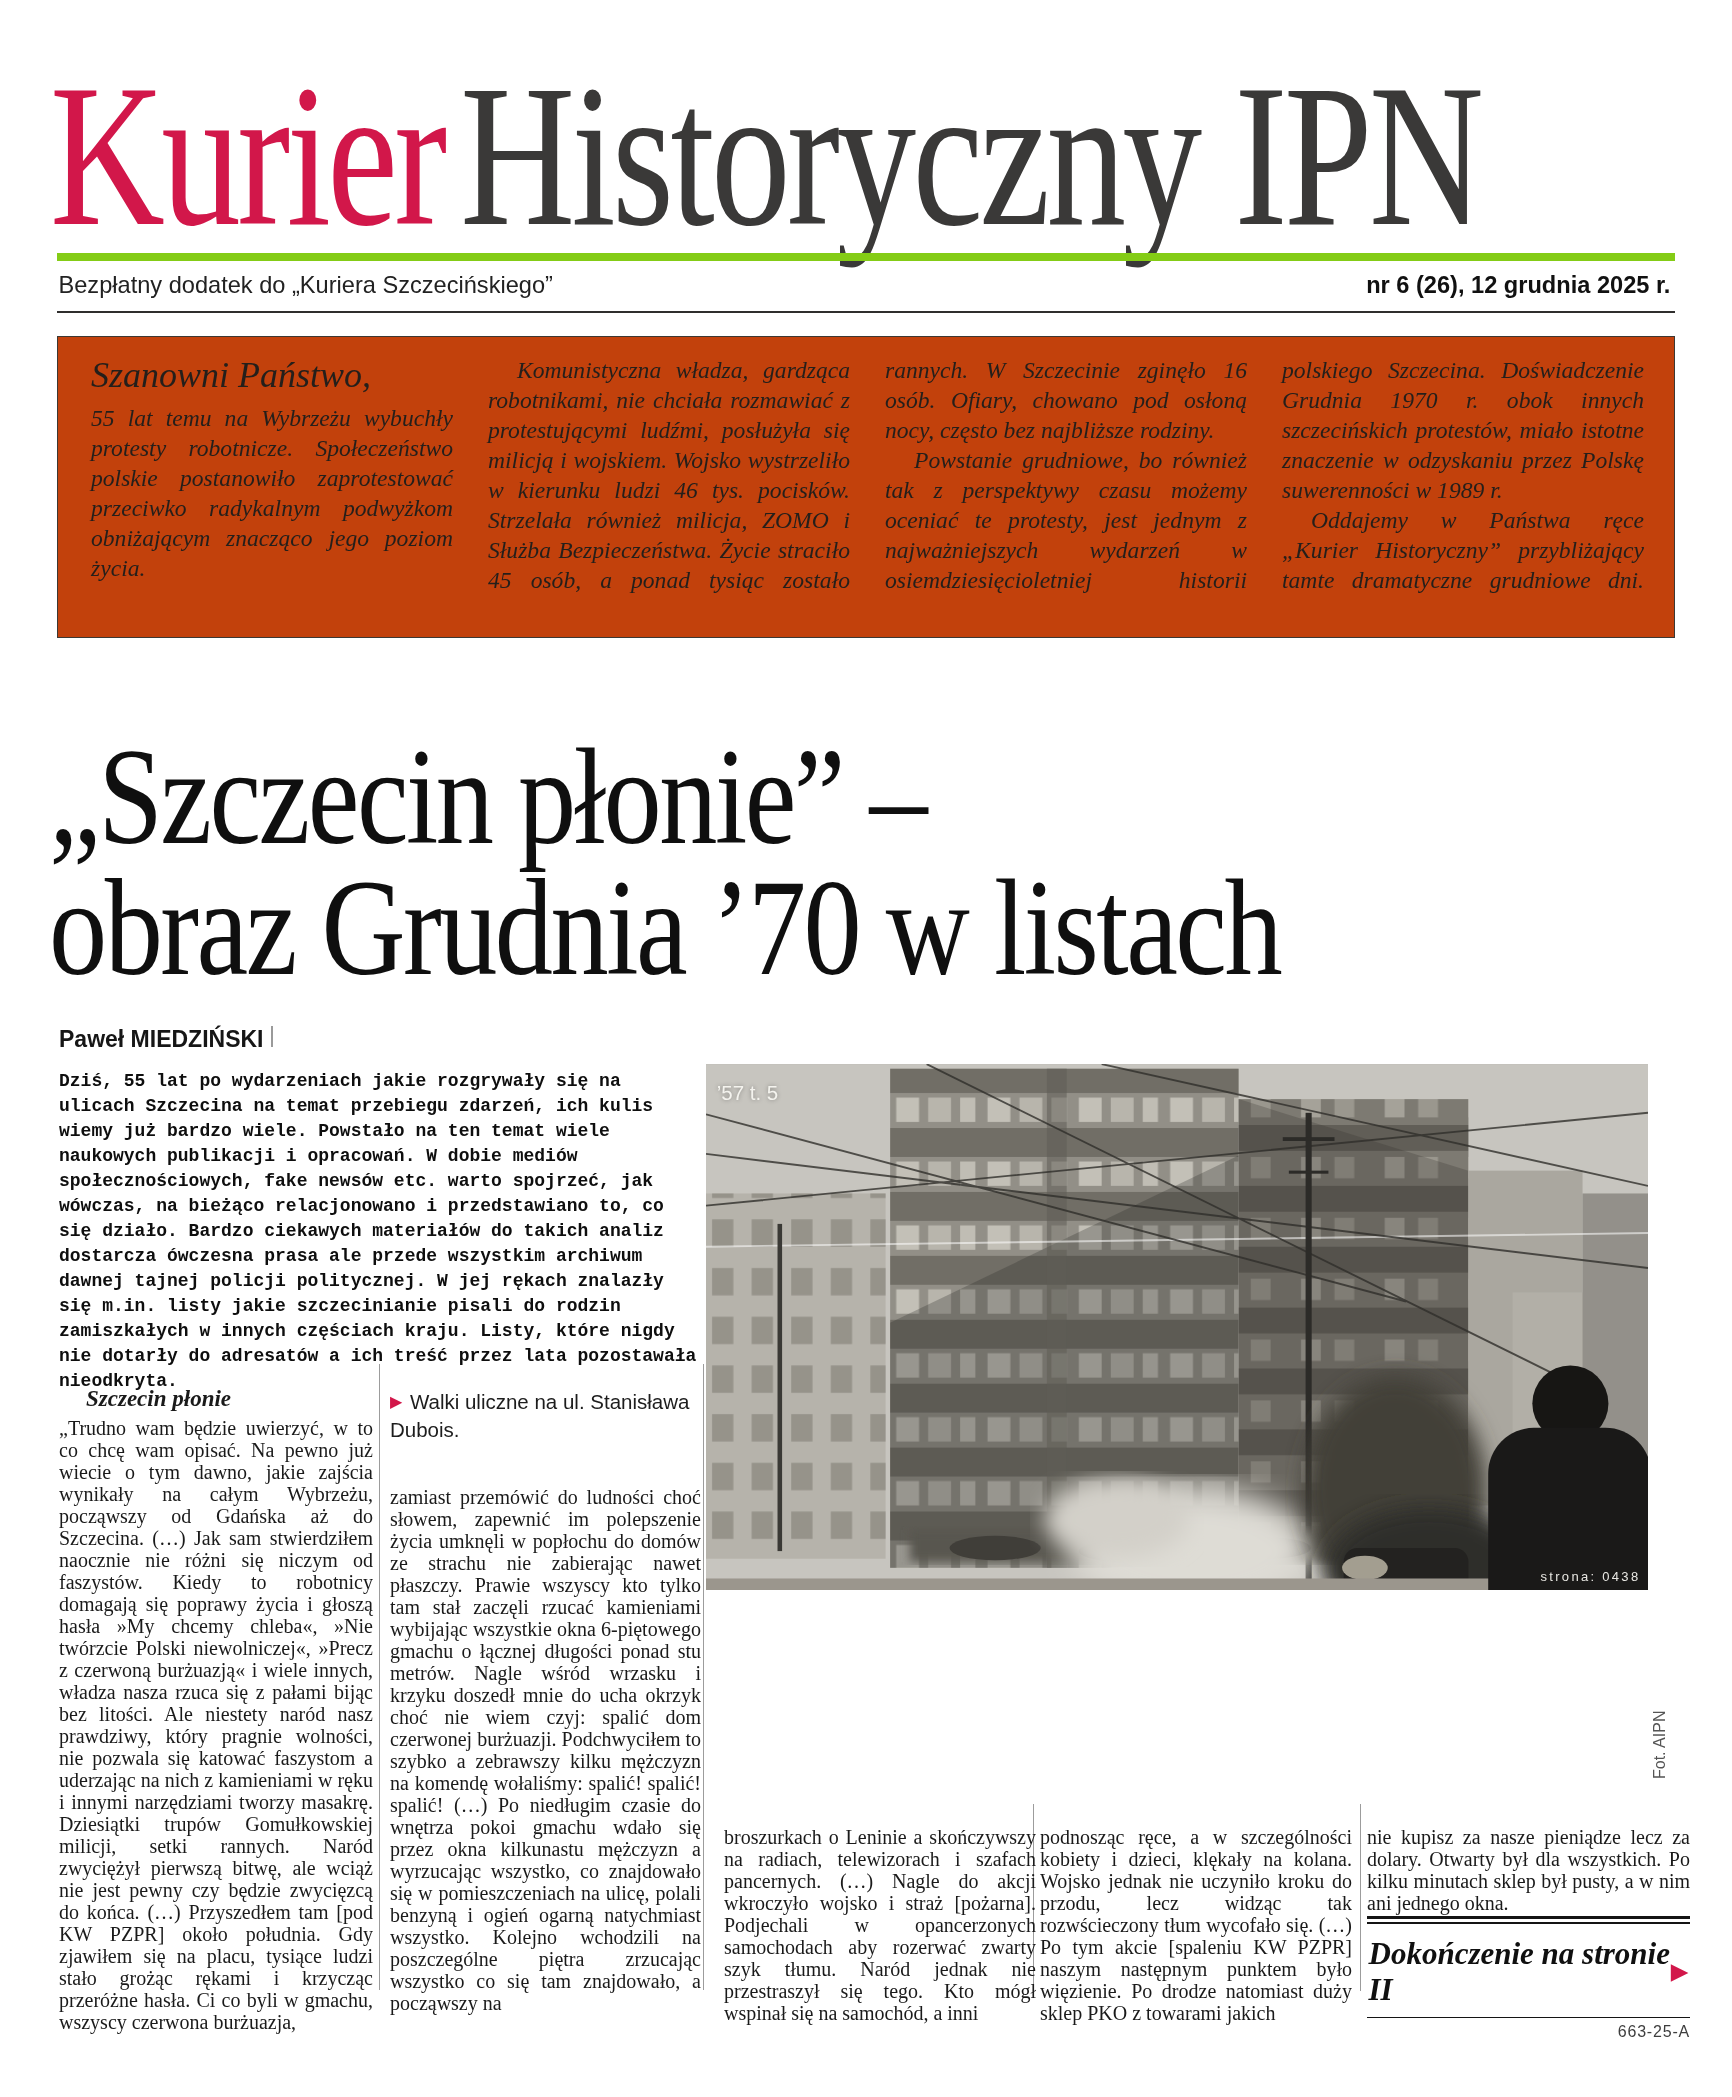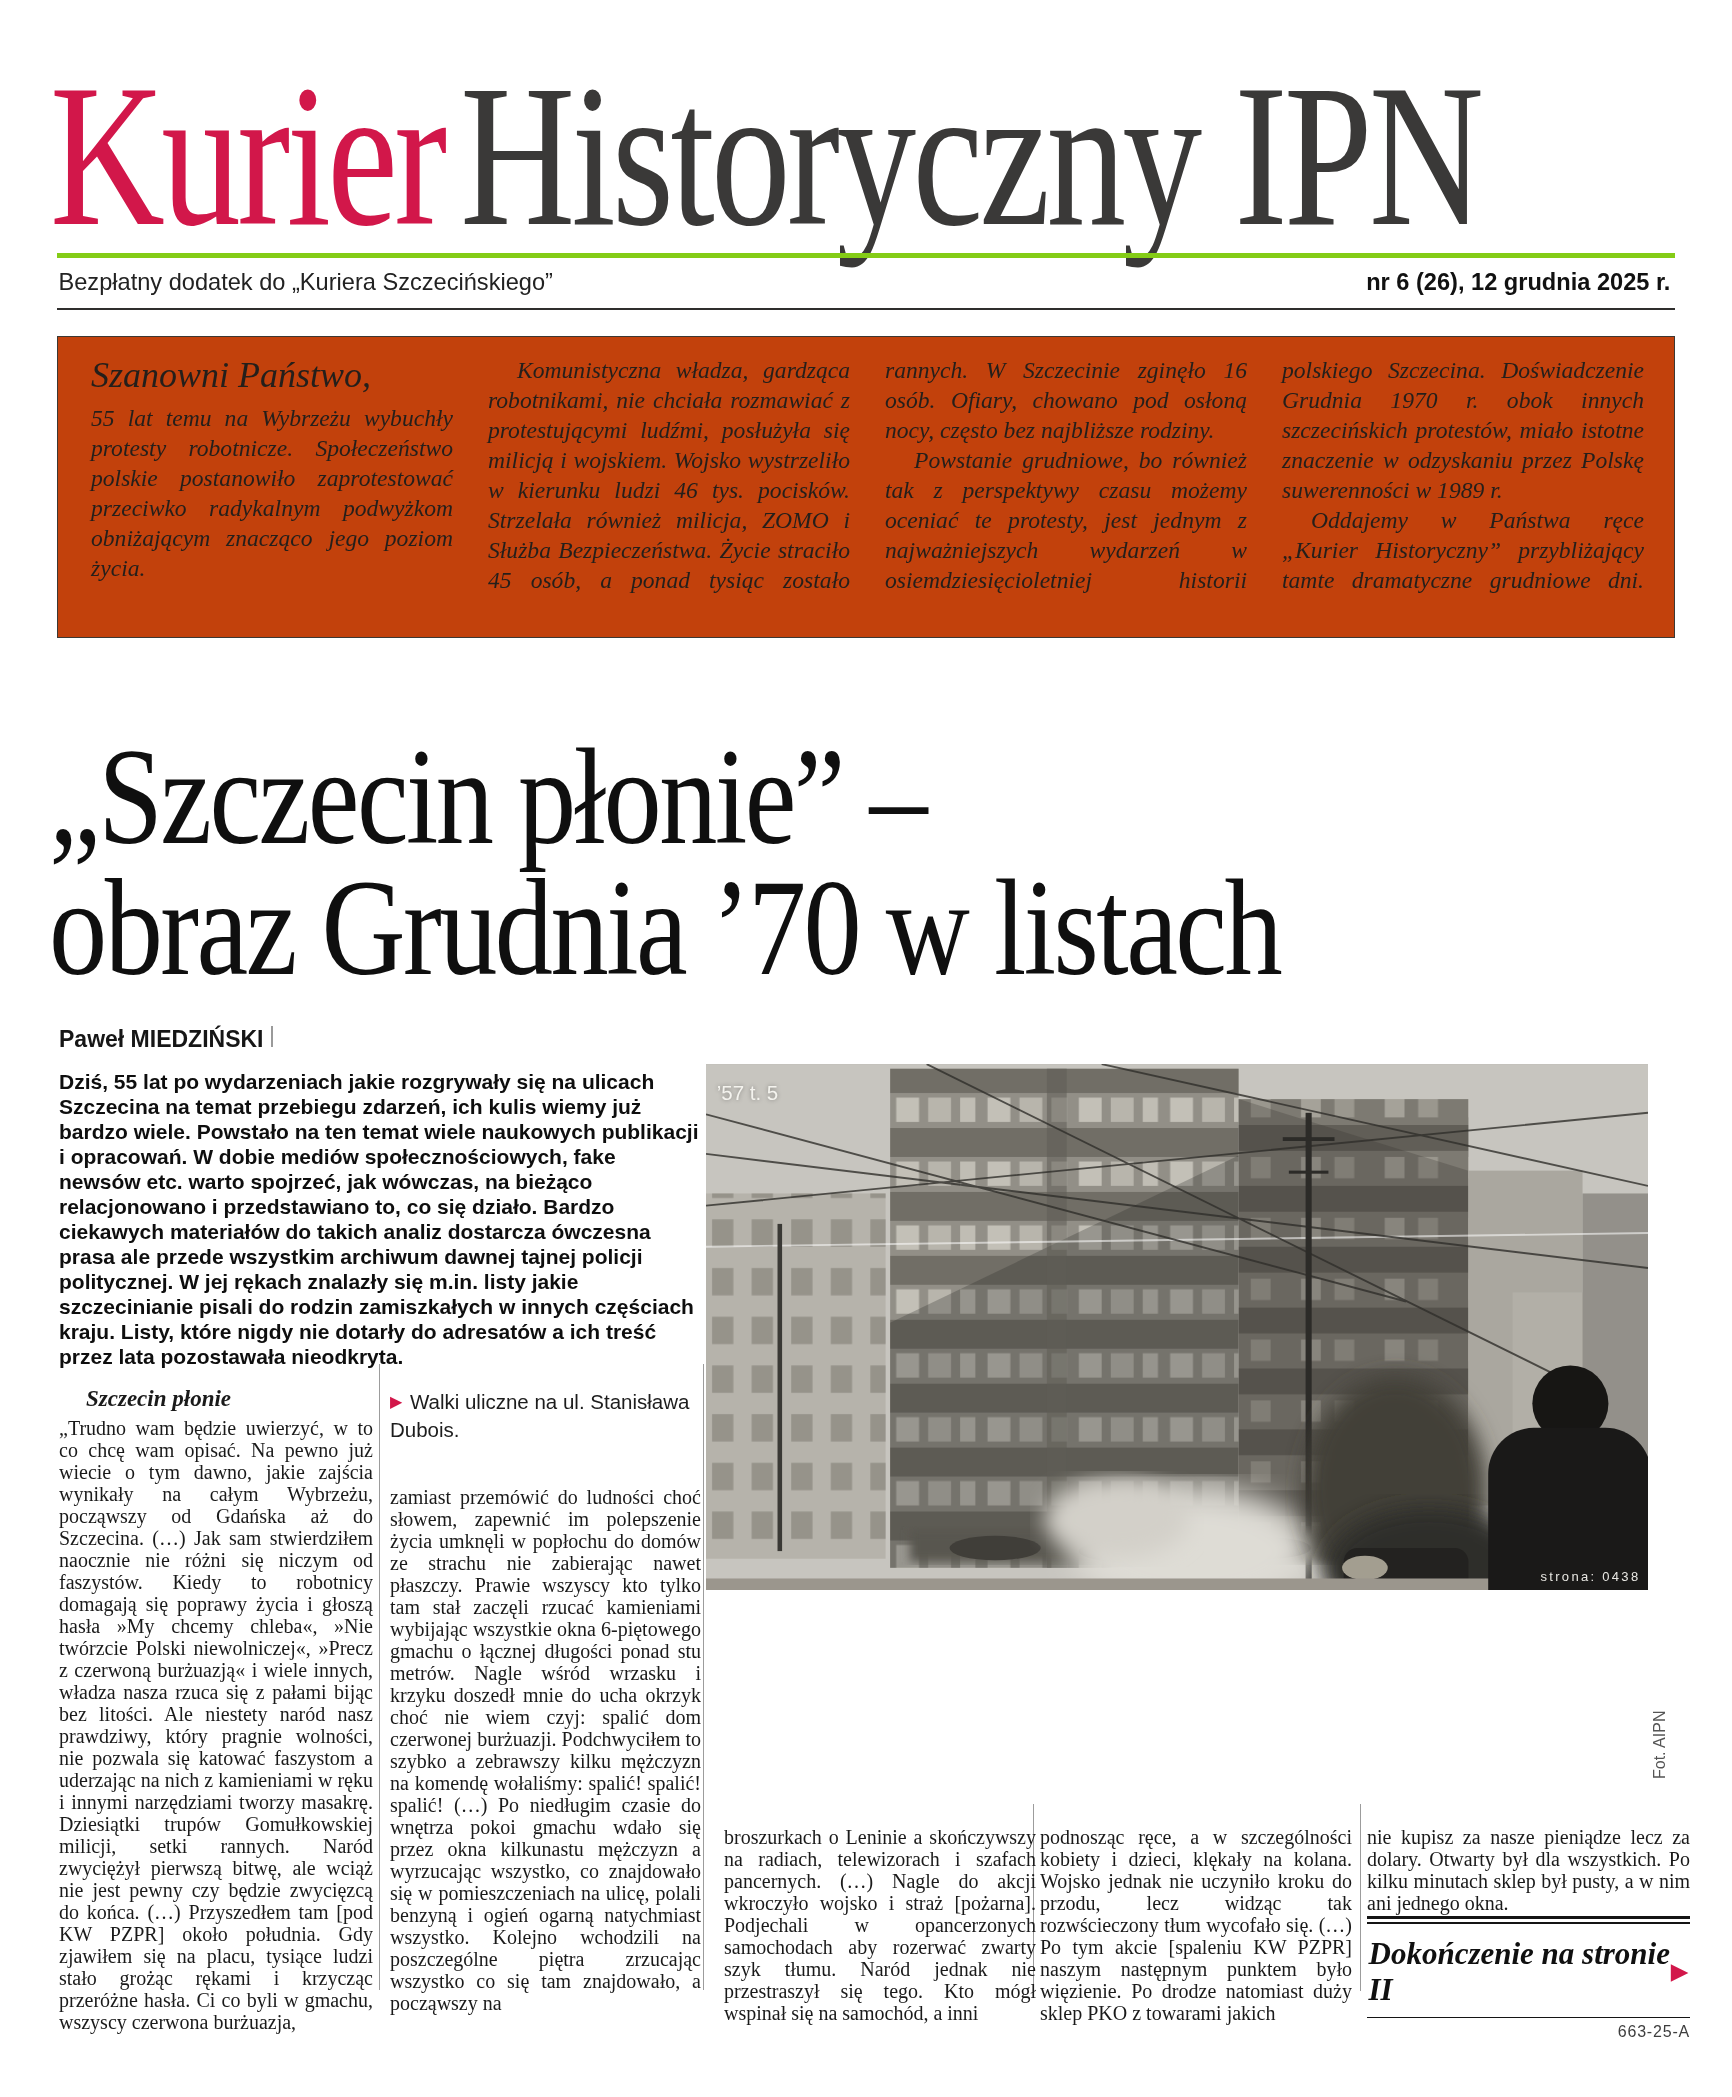--- a/index.html
+++ b/index.html
@@ -7,21 +7,21 @@
         font-family:"Liberation Serif",serif;color:#1c1c1c;}
   .abs{position:absolute;}
 
   
   .masthead{left:50px;top:53px;font-size:204px;line-height:1;white-space:nowrap;
             transform:scaleX(.78);transform-origin:left top;letter-spacing:-4.6px;}
   .masthead .red{color:#d2174a;}
   .masthead .black{color:#3a3938;margin-left:21px;}
 
   
-  .dateline{left:57px;top:253px;width:1618px;border-top:5px solid #84cc16;border-bottom:2.3px solid #2f2e2d;
+  .dateline{left:57px;top:253px;width:1618px;border-top:8px solid #84cc16;border-bottom:2.3px solid #2f2e2d;
             display:flex;justify-content:space-between;align-items:center;padding:10.7px 4.6px 12px 1.5px;
             font-family:"Liberation Sans",sans-serif;box-sizing:border-box;}
   .dateline .left{font-size:23.6px;color:#222;}
   .dateline .right{font-size:23.6px;font-weight:bold;color:#111;}
 
   
   .editorial{left:57px;top:336px;width:1618px;height:302px;background:#c2410c;border:1.5px solid #3c3833;
              box-sizing:border-box;padding:18px 30px 13.7px 33px;column-count:4;column-gap:35px;
              column-fill:auto;overflow:hidden;font-style:italic;font-size:23.6px;line-height:30px;
              text-align:justify;color:#241f1b;}
@@ -32,22 +32,22 @@
   
   .headline{left:49px;top:732px;display:inline-block;transform:scaleX(.85);transform-origin:left top;
             font-size:137px;line-height:131px;letter-spacing:-3px;color:#0f0f0f;white-space:nowrap;}
 
   
   .byline{left:59px;top:1026px;font-family:"Liberation Sans",sans-serif;font-weight:bold;
           font-size:23px;color:#161616;display:flex;align-items:flex-start;}
   .byline .bar{display:inline-block;width:2.3px;height:21px;background:#9a9a9a;margin-left:7.6px;}
 
   
-  .lead{left:59px;top:1069px;width:641px;font-family:Liberation Sans, sans-serif;font-weight:bold;
-        font-size:21px;line-height:25px;color:#0e0e0e;}
+  .lead{left:59px;top:1069px;width:641px;font-family:Liberation Mono, monospace;font-weight:bold;
+        font-size:18px;line-height:25px;color:#0e0e0e;}
 
   
   .bodycol{font-size:20px;line-height:22px;text-align:justify;color:#1a1a1a;margin-top:25px;}
   .col1{left:59px;top:1361px;width:314px;}
   .col2{left:390px;top:1364px;width:311px;}
   .col3{left:724px;top:1801px;width:312px;}
   .col4{left:1040px;top:1801px;width:312px;}
   .col5{left:1367px;top:1801px;width:323px;}
   .subhead{font-weight:bold;font-style:italic;font-size:23px;line-height:26px;text-indent:27px;margin:0 0 4.6px 0;}
 

